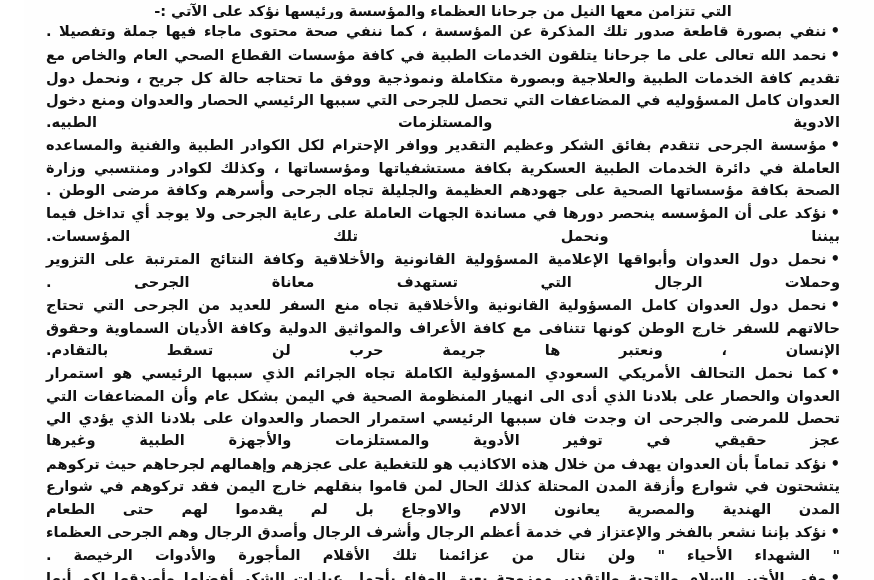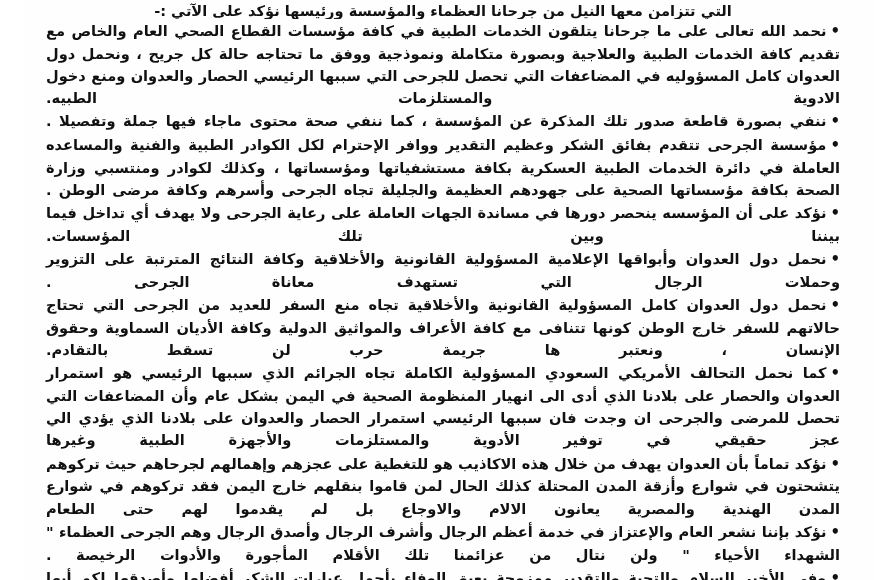--- a/index.html
+++ b/index.html
@@ -65,53 +65,53 @@
 </head>
 <body>
 
 <div class="page">
 
   <div class="top-line">التي تتزامن معها النيل من جرحانا العظماء والمؤسسة ورئيسها نؤكد على الآتي :-</div>
 
   <div class="doc-body">
 
     <p class="para stretch">
-      <span class="bullet">•</span><span class="para-txt">نحمد الله تعالى على ما جرحانا يتلقون الخدمات الطبية في كافة مؤسسات القطاع الصحي العام والخاص مع تقديم كافة الخدمات الطبية والعلاجية وبصورة متكاملة ونموذجية ووفق ما تحتاجه حالة كل جريح ، ونحمل دول العدوان كامل المسؤوليه في المضاعفات التي تحصل للجرحى التي سببها الرئيسي الحصار والعدوان ومنع دخول الادوية والمستلزمات الطبيه.</span>
+      <span class="bullet">•</span><span class="para-txt">ننفي بصورة قاطعة صدور تلك المذكرة عن المؤسسة ، كما ننفي صحة محتوى ماجاء فيها جملة وتفصيلا .</span>
     </p>
 
     <p class="para stretch">
-      <span class="bullet">•</span><span class="para-txt">ننفي بصورة قاطعة صدور تلك المذكرة عن المؤسسة ، كما ننفي صحة محتوى ماجاء فيها جملة وتفصيلا .</span>
+      <span class="bullet">•</span><span class="para-txt">نحمد الله تعالى على ما جرحانا يتلقون الخدمات الطبية في كافة مؤسسات القطاع الصحي العام والخاص مع تقديم كافة الخدمات الطبية والعلاجية وبصورة متكاملة ونموذجية ووفق ما تحتاجه حالة كل جريح ، ونحمل دول العدوان كامل المسؤوليه في المضاعفات التي تحصل للجرحى التي سببها الرئيسي الحصار والعدوان ومنع دخول الادوية والمستلزمات الطبيه.</span>
     </p>
 
     <p class="para stretch">
       <span class="bullet">•</span><span class="para-txt">مؤسسة الجرحى تتقدم بفائق الشكر وعظيم التقدير ووافر الإحترام لكل الكوادر الطبية والفنية والمساعده العاملة في دائرة الخدمات الطبية العسكرية بكافة مستشفياتها ومؤسساتها ، وكذلك لكوادر ومنتسبي وزارة الصحة بكافة مؤسساتها الصحية على جهودهم العظيمة والجليلة تجاه الجرحى وأسرهم وكافة مرضى الوطن .</span>
     </p>
 
     <p class="para stretch">
-      <span class="bullet">•</span><span class="para-txt">نؤكد على أن المؤسسه ينحصر دورها في مساندة الجهات العاملة على رعاية الجرحى ولا يهدف أي تداخل فيما بيننا وبين تلك المؤسسات.</span>
+      <span class="bullet">•</span><span class="para-txt">نؤكد على أن المؤسسه ينحصر دورها في مساندة الجهات العاملة على رعاية الجرحى ولا يوجد أي تداخل فيما بيننا ونحمل تلك المؤسسات.</span>
     </p>
 
     <p class="para stretch">
       <span class="bullet">•</span><span class="para-txt">نحمل دول العدوان وأبواقها الإعلامية المسؤولية القانونية والأخلاقية وكافة النتائج المترتبة على التزوير وحملات الرجال التي تستهدف معاناة الجرحى .</span>
     </p>
 
     <p class="para stretch">
       <span class="bullet">•</span><span class="para-txt">نحمل دول العدوان كامل المسؤولية القانونية والأخلاقية تجاه منع السفر للعديد من الجرحى التي تحتاج حالاتهم للسفر خارج الوطن كونها تتنافى مع كافة الأعراف والمواثيق الدولية وكافة الأديان السماوية وحقوق الإنسان ، ونعتبر ها جريمة حرب لن تسقط بالتقادم.</span>
     </p>
 
     <p class="para stretch">
       <span class="bullet">•</span><span class="para-txt">كما نحمل التحالف الأمريكي السعودي المسؤولية الكاملة تجاه الجرائم الذي سببها الرئيسي هو استمرار العدوان والحصار على بلادنا الذي أدى الى انهيار المنظومة الصحية في اليمن بشكل عام وأن المضاعفات التي تحصل للمرضى والجرحى ان وجدت فان سببها الرئيسي استمرار الحصار والعدوان على بلادنا الذي يؤدي الي عجز حقيقي في توفير الأدوية والمستلزمات والأجهزة الطبية وغيرها</span>
     </p>
 
     <p class="para stretch">
       <span class="bullet">•</span><span class="para-txt">نؤكد تماماً بأن العدوان يهدف من خلال هذه الاكاذيب هو للتغطية على عجزهم وإهمالهم لجرحاهم حيث تركوهم يتشحتون في شوارع وأزقة المدن المحتلة كذلك الحال لمن قاموا بنقلهم خارج اليمن فقد تركوهم في شوارع المدن الهندية والمصرية يعانون الالام والاوجاع بل لم يقدموا لهم حتى الطعام</span>
     </p>
 
     <p class="para stretch">
-      <span class="bullet">•</span><span class="para-txt">نؤكد بإننا نشعر العام والإعتزاز في خدمة أعظم الرجال وأشرف الرجال وأصدق الرجال وهم الجرحى العظماء " الشهداء الأحياء " ولن نتال من عزائمنا تلك الأقلام المأجورة والأدوات الرخيصة .</span>
+      <span class="bullet">•</span><span class="para-txt">نؤكد بإننا نشعر بالفخر والإعتزاز في خدمة أعظم الرجال وأشرف الرجال وأصدق الرجال وهم الجرحى العظماء " الشهداء الأحياء " ولن نتال من عزائمنا تلك الأقلام المأجورة والأدوات الرخيصة .</span>
     </p>
 
     <p class="para">
       <span class="bullet">•</span><span class="para-txt">وفي الأخير السلام والتحية والتقدير ممزوجة بعبق الوفاء بأجمل عبارات الشكر أفضلها وأصدقها لكم أيها الجرحى</span>
     </p>
 
   </div>
 </div>
 
 </body></html>

